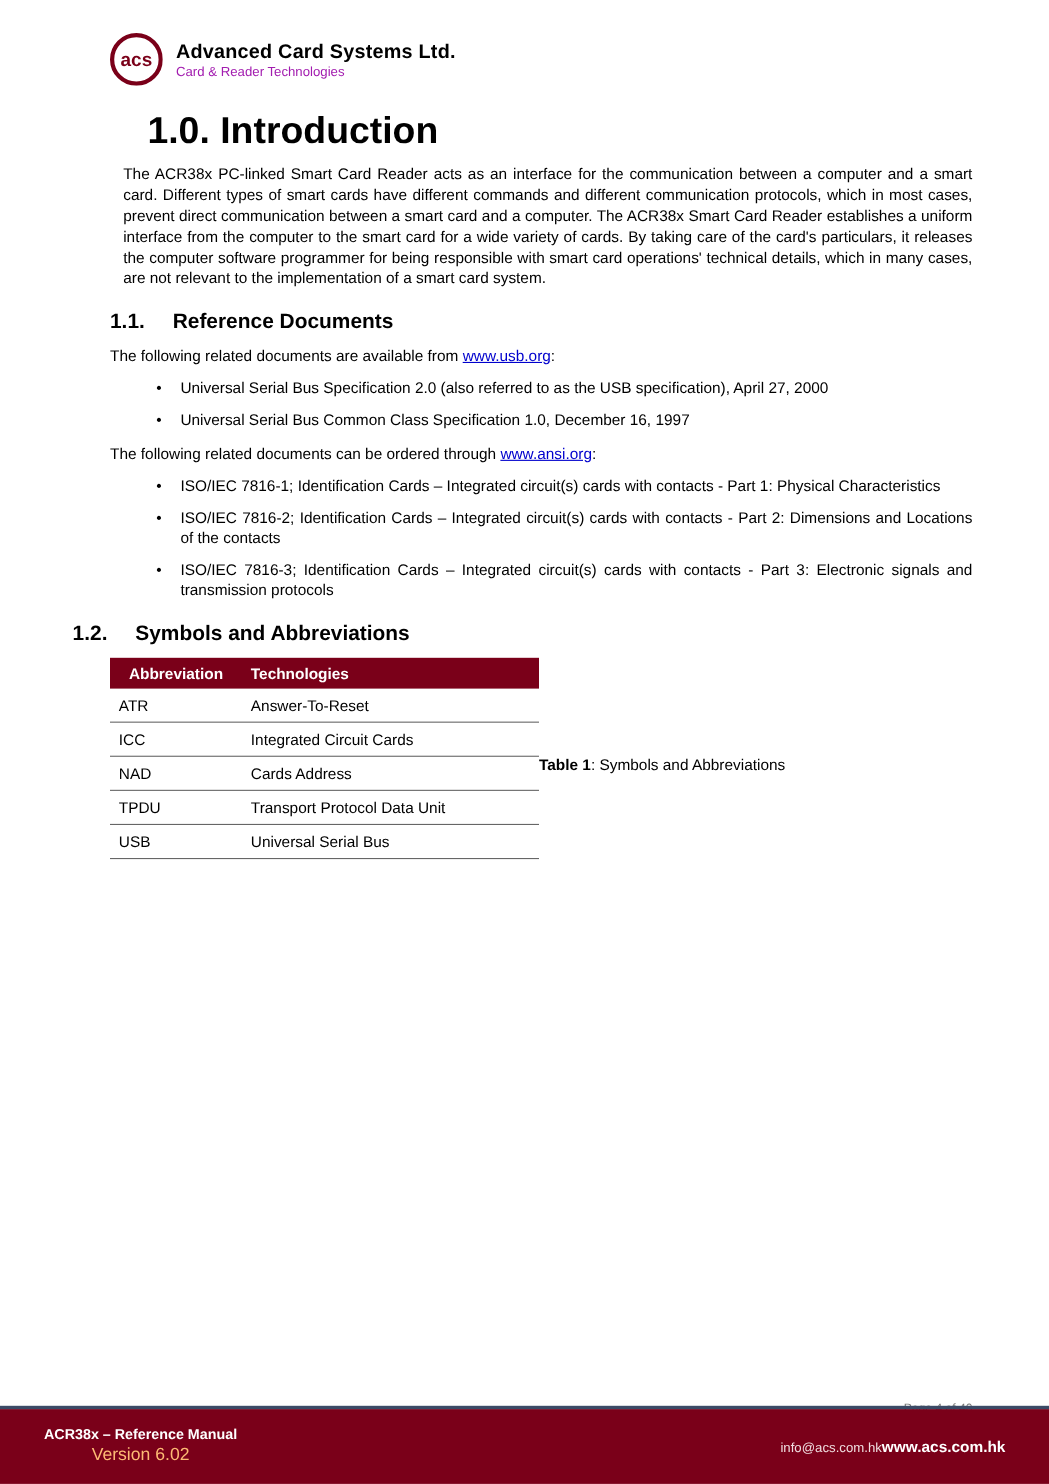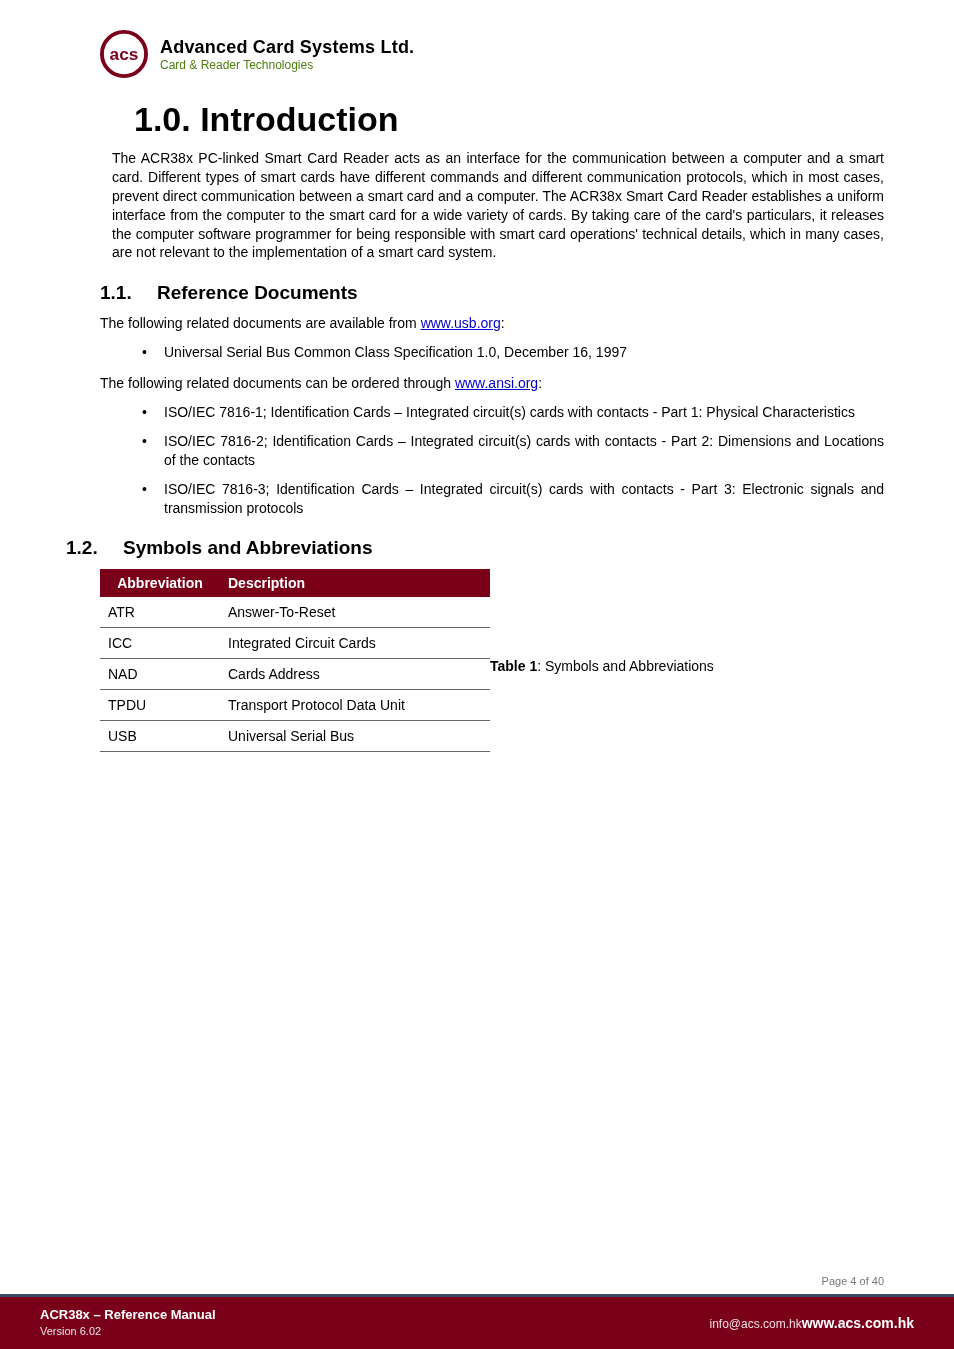--- a/index.html
+++ b/index.html
@@ -6,21 +6,21 @@
   html, body { width: 954px; height: 1349px; font-family: Arial, Helvetica, sans-serif; color: #000; background: #fff; }
   body { position: relative; }
 
   .page { width: 954px; height: 1349px; position: relative; padding: 30px 70px 0 100px; }
 
   
   .header { display: flex; align-items: center; gap: 12px; margin-bottom: 22px; }
   .logo-svg { width: 48px; height: 48px; flex: none; }
   .logo-text-block { display: flex; flex-direction: column; }
   .company-name { font-weight: 700; font-size: 18px; letter-spacing: 0.2px; color: #000; }
-  .company-tag { font-size: 12px; color: #4d7c0f; font-weight: 400; }
+  .company-tag { font-size: 12px; color: #a21caf; font-weight: 400; }
 
   
   h1.section-title { font-size: 34px; font-weight: 700; margin: 10px 0 10px 34px; }
   h2.subsection-title { font-size: 19px; font-weight: 700; margin: 20px 0 10px 0; }
   .subsection-number { display: inline-block; margin-right: 20px; }
 
   
   p.body, p.intro { font-size: 14px; line-height: 1.35; text-align: justify; margin: 0 0 14px 0; }
   p.intro { margin-left: 12px; }
   p.lead-in { font-size: 14px; line-height: 1.35; margin: 0 0 10px 0; }
@@ -40,26 +40,26 @@
   table.abbr tbody td { padding: 7px 8px; border-bottom: 1px solid #666; }
   table.abbr tbody td:first-child { }
   table.abbr tbody tr:last-child td { border-bottom: 1px solid #666; }
   .table-caption { font-size: 14px; margin-top: 10px; }
   .table-caption .bold { font-weight: 700; }
 
   
   .page-num { position: absolute; right: 70px; bottom: 62px; font-size: 11px; color: #777; }
 
   
-  .footer-band { position: absolute; left: 0; right: 0; bottom: 0; height: 52px; background: #7a0019; }
+  .footer-band { position: absolute; left: 0; right: 0; bottom: 0; height: 68px; background: #7a0019; text-align: center; }
   .footer-band::before { content: ""; position: absolute; top: -3px; left: 0; right: 0; height: 3px; background: #3b4a66; }
   .footer-inner { display: flex; justify-content: space-between; align-items: center; height: 100%; padding: 0 40px; color: #fff; font-size: 13px; }
   .footer-left { display: flex; flex-direction: column; line-height: 1.3; }
   .footer-left .title { font-weight: 700; }
-  .footer-left .ver { font-size: 11px; color: #e5e5e5; }
+  .footer-left .ver { font-size: 16px; color: #fdba74; }
   .footer-right { display: flex; flex-direction: row; align-items: flex-end; line-height: 1.3; }
   .footer-right .email { font-size: 12px; color: #f0dde0; }
   .footer-right .site { font-weight: 700; font-size: 14px; }
 </style>
 </head>
 <body>
 
 <div class="page">
 
   <div class="header">
@@ -81,20 +81,21 @@
 
   <h2 class="subsection-title">
     <span class="subsection-number">1.1.</span>
     <span>Reference Documents</span>
   </h2>
 
   <p class="lead-in">
     <span>The following related documents are available from </span><a class="link">www.usb.org</a><span>:</span>
   </p>
   <ul class="bullets">
+    <li>Universal Serial Bus Specification 2.0 (also referred to as the USB specification), April 27, 2000</li>
     <li>Universal Serial Bus Common Class Specification 1.0, December 16, 1997</li>
   </ul>
 
   <p class="lead-in">
     <span>The following related documents can be ordered through </span><a class="link">www.ansi.org</a><span>:</span>
   </p>
   <ul class="bullets">
     <li>ISO/IEC 7816-1; Identification Cards – Integrated circuit(s) cards with contacts - Part 1: Physical Characteristics</li>
     <li>ISO/IEC 7816-2; Identification Cards – Integrated circuit(s) cards with contacts - Part 2: Dimensions and Locations of the contacts</li>
     <li>ISO/IEC 7816-3; Identification Cards – Integrated circuit(s) cards with contacts - Part 3: Electronic signals and transmission protocols</li>
@@ -103,21 +104,21 @@
   <h2 class="subsection-title" style="margin-left:-34px;">
     <span class="subsection-number">1.2.</span>
     <span>Symbols and Abbreviations</span>
   </h2>
 
   <div class="table-wrap">
     <table class="abbr">
       <thead>
         <tr>
           <th>Abbreviation</th>
-          <th>Description</th>
+          <th>Technologies</th>
         </tr>
       </thead>
       <tbody>
         <tr>
           <td>ATR</td>
           <td>Answer-To-Reset</td>
         </tr>
         <tr>
           <td>ICC</td>
           <td>Integrated Circuit Cards</td>

